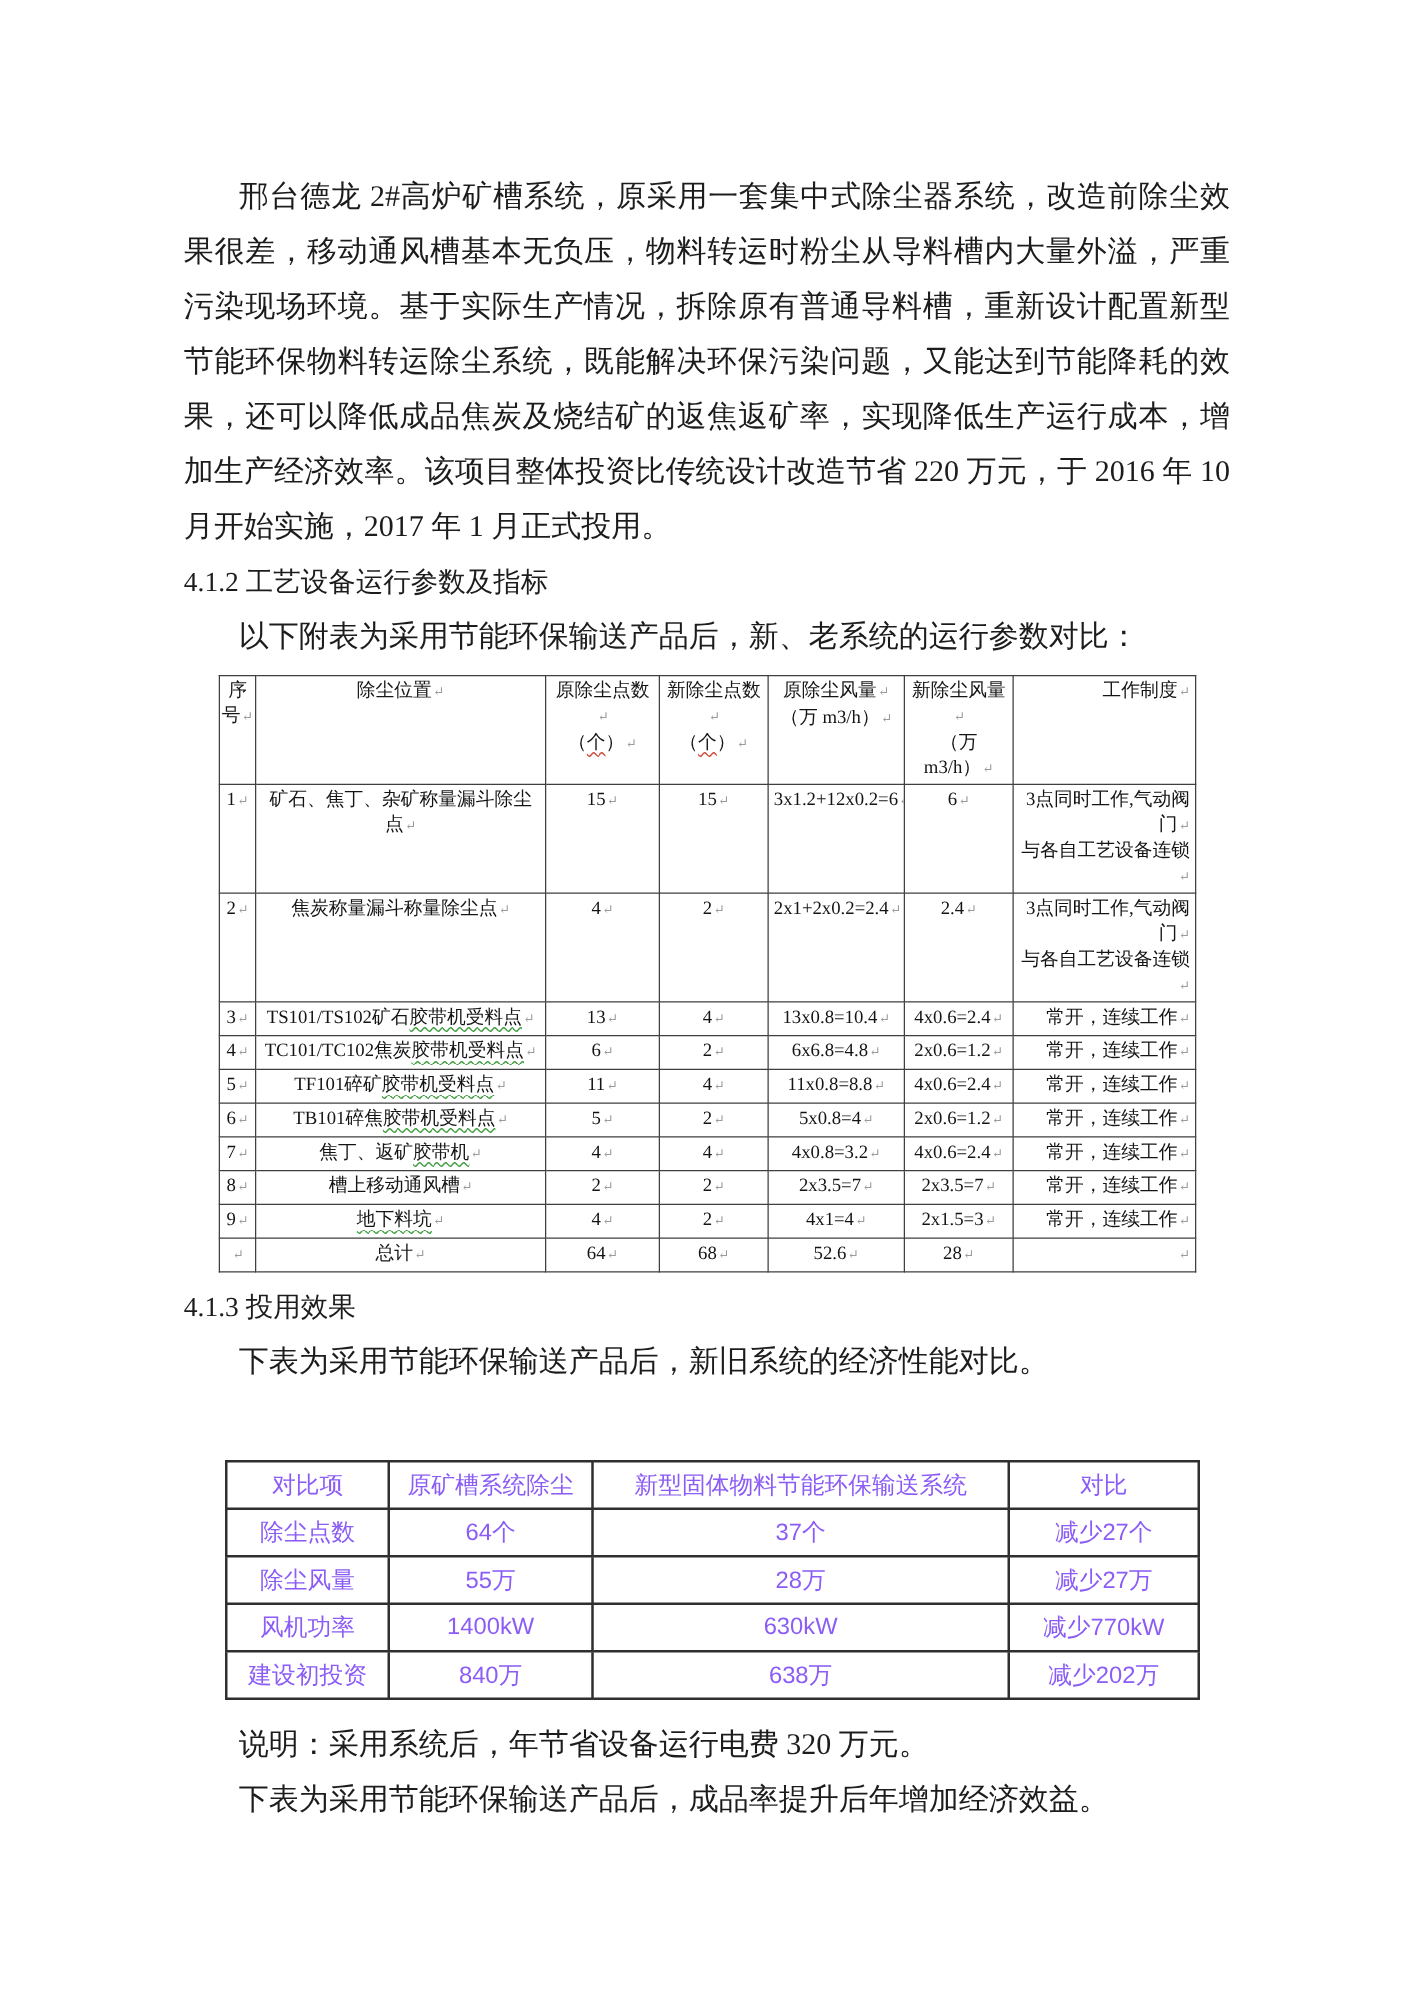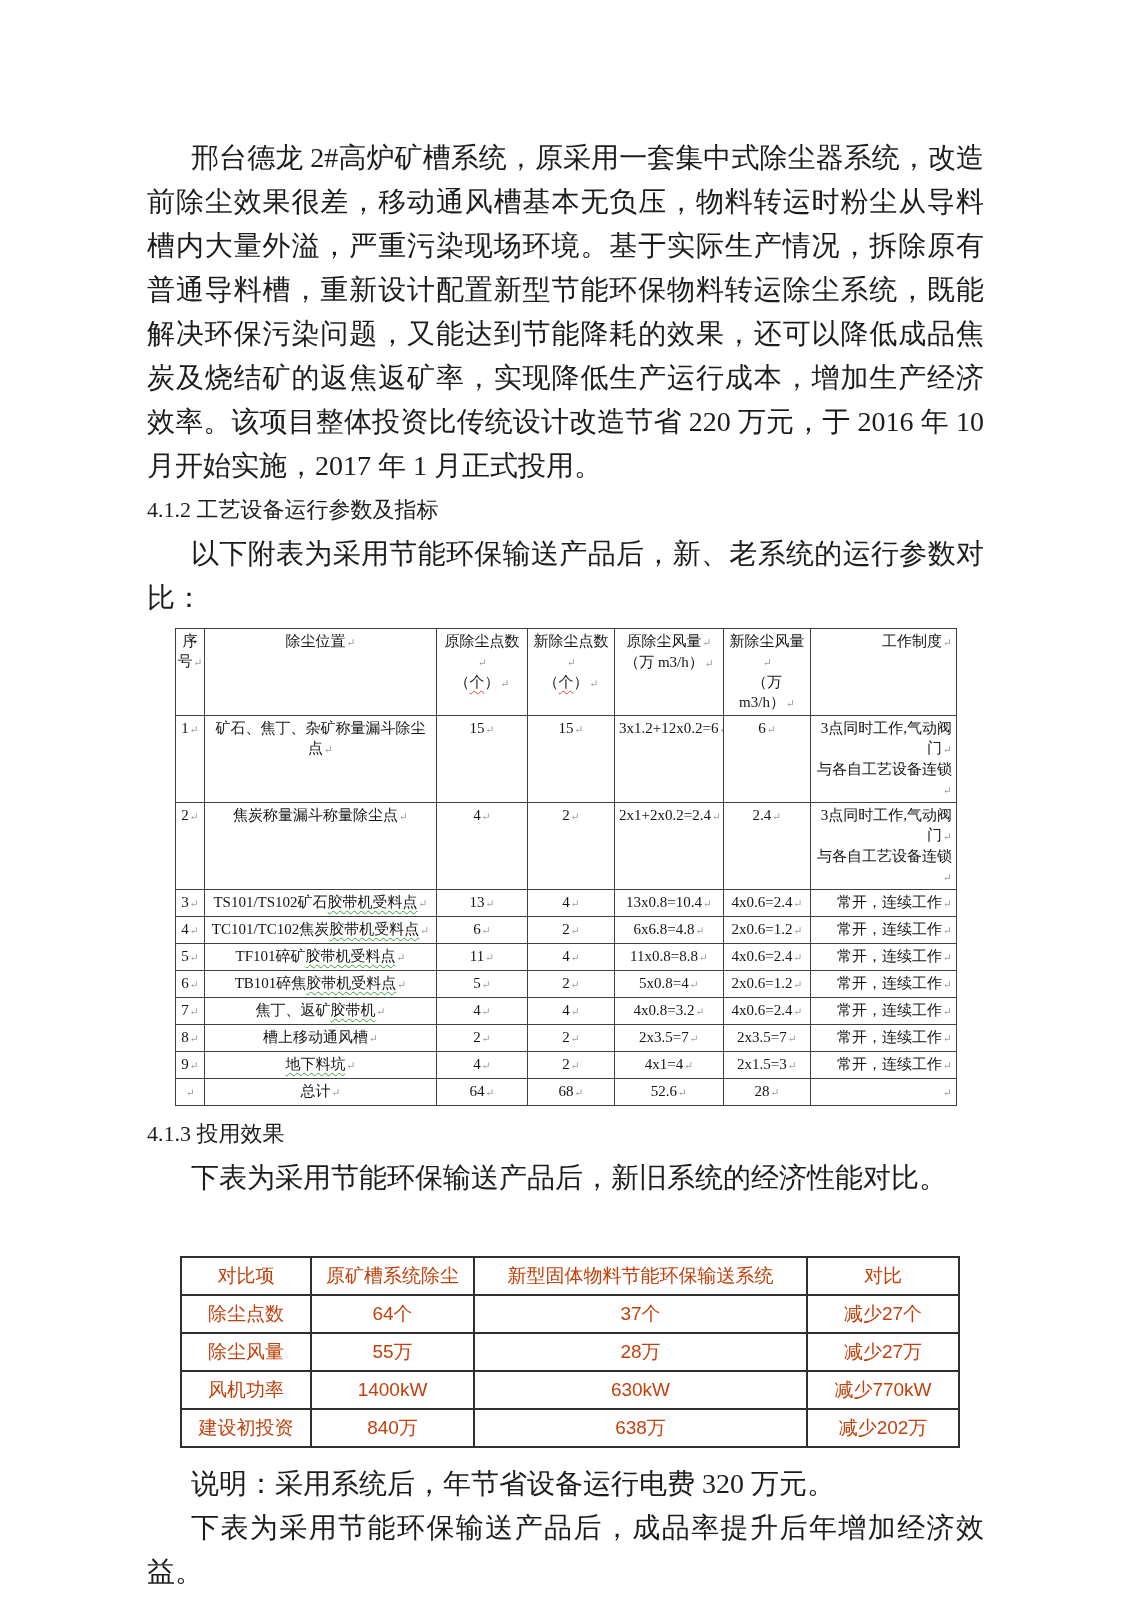--- a/index.html
+++ b/index.html
@@ -1,37 +1,37 @@
 <!DOCTYPE html>
 <html><head>
 <meta charset="utf-8">
 <style>
   html,body{margin:0;padding:0;background:#e8e8e8;}
   .page{
     position:relative;width:1131px;height:1600px;margin:0 auto;background:#ffffff;
     font-family:"Liberation Serif","DejaVu Serif",serif;color:#1c1c1c;overflow:hidden;
   }
   .content{position:absolute;left:147px;top:136px;width:837px;}
-  .para{font-size:28px;line-height:44px;text-align:justify;text-indent:44px;margin:0;}
+  .para{font-size:24px;line-height:44px;text-align:justify;text-indent:44px;margin:0;}
   .heading{font-size:22px;line-height:44px;margin:0;font-weight:normal;}
   
   table{border-collapse:collapse;}
   .t1{margin:8px 0 0 28px;width:781px;table-layout:fixed;font-size:15px;line-height:20px;color:#141414;}
   .t1 th,.t1 td{border:1px solid #3f3f3f;padding:2px 4px;font-weight:normal;vertical-align:top;overflow:hidden;}
   .t1 tr.hrow{height:52px;}
   .t1 tr.d2{height:44px;}
   .t1 tr.d1{height:27px;}
   .t1 th{text-align:center;}
   .t1 .c0{text-align:center;padding:2px 1px;}
   .t1 .c1{text-align:center;}
   .t1 .c2,.t1 .c3,.t1 .c4,.t1 .c5{text-align:center;}
   .t1 .c6{text-align:right;}
   
   .t2{margin:56px 0 0 33px;width:778px;table-layout:fixed;border:2px solid #2f2f2f;
-      font-family:"Liberation Sans","DejaVu Sans",sans-serif;font-size:19px;color:#c2410c;}
+      font-family:"Liberation Sans","DejaVu Sans",sans-serif;font-size:19px;color:#8b5cf6;}
   .t2 th,.t2 td{border:2px solid #2f2f2f;text-align:center;vertical-align:middle;height:36px;font-weight:normal;padding:0 4px;}
   
   .wg{text-decoration:underline;text-decoration-style:wavy;text-decoration-color:#3f9e3f;text-decoration-thickness:1px;text-underline-offset:3px;}
   .wr{text-decoration:underline;text-decoration-style:wavy;text-decoration-color:#d04a3c;text-decoration-thickness:1px;text-underline-offset:3px;}
   .ret::after{content:"\21B5";color:#9a9a9a;font-size:0.72em;padding-left:1px;}
   .note{margin-top:14px;}
 </style>
 </head>
 <body>
 

